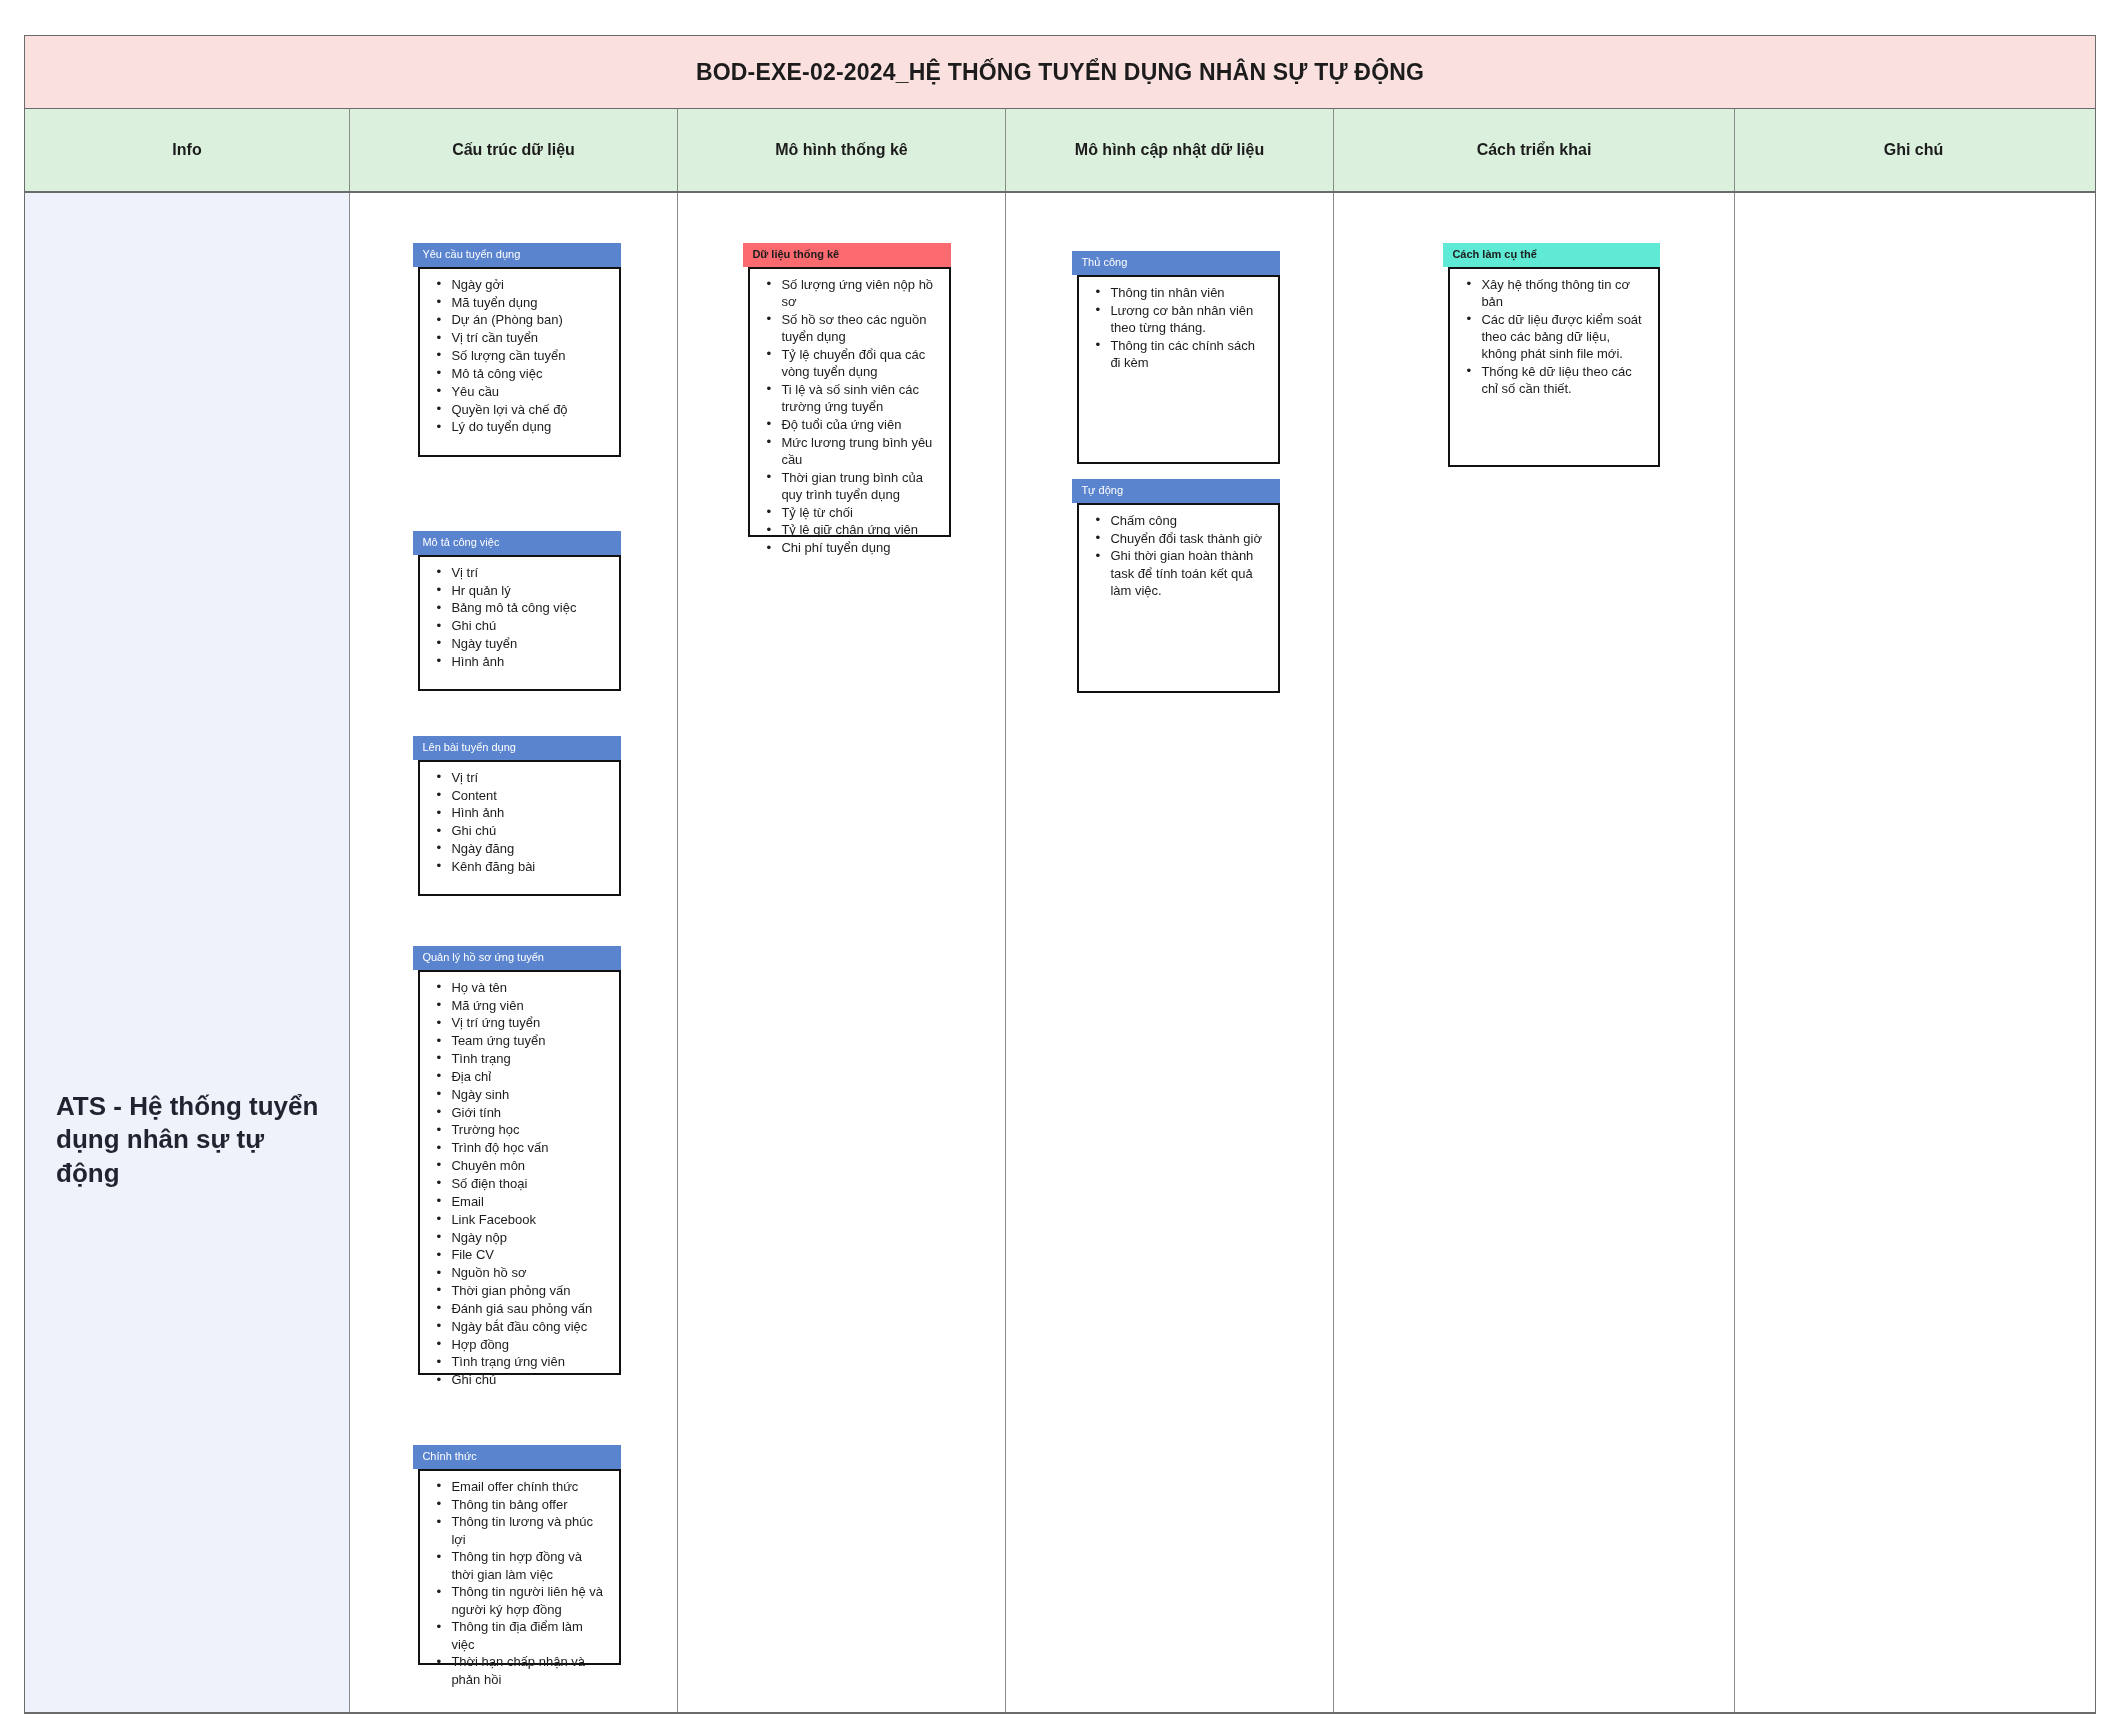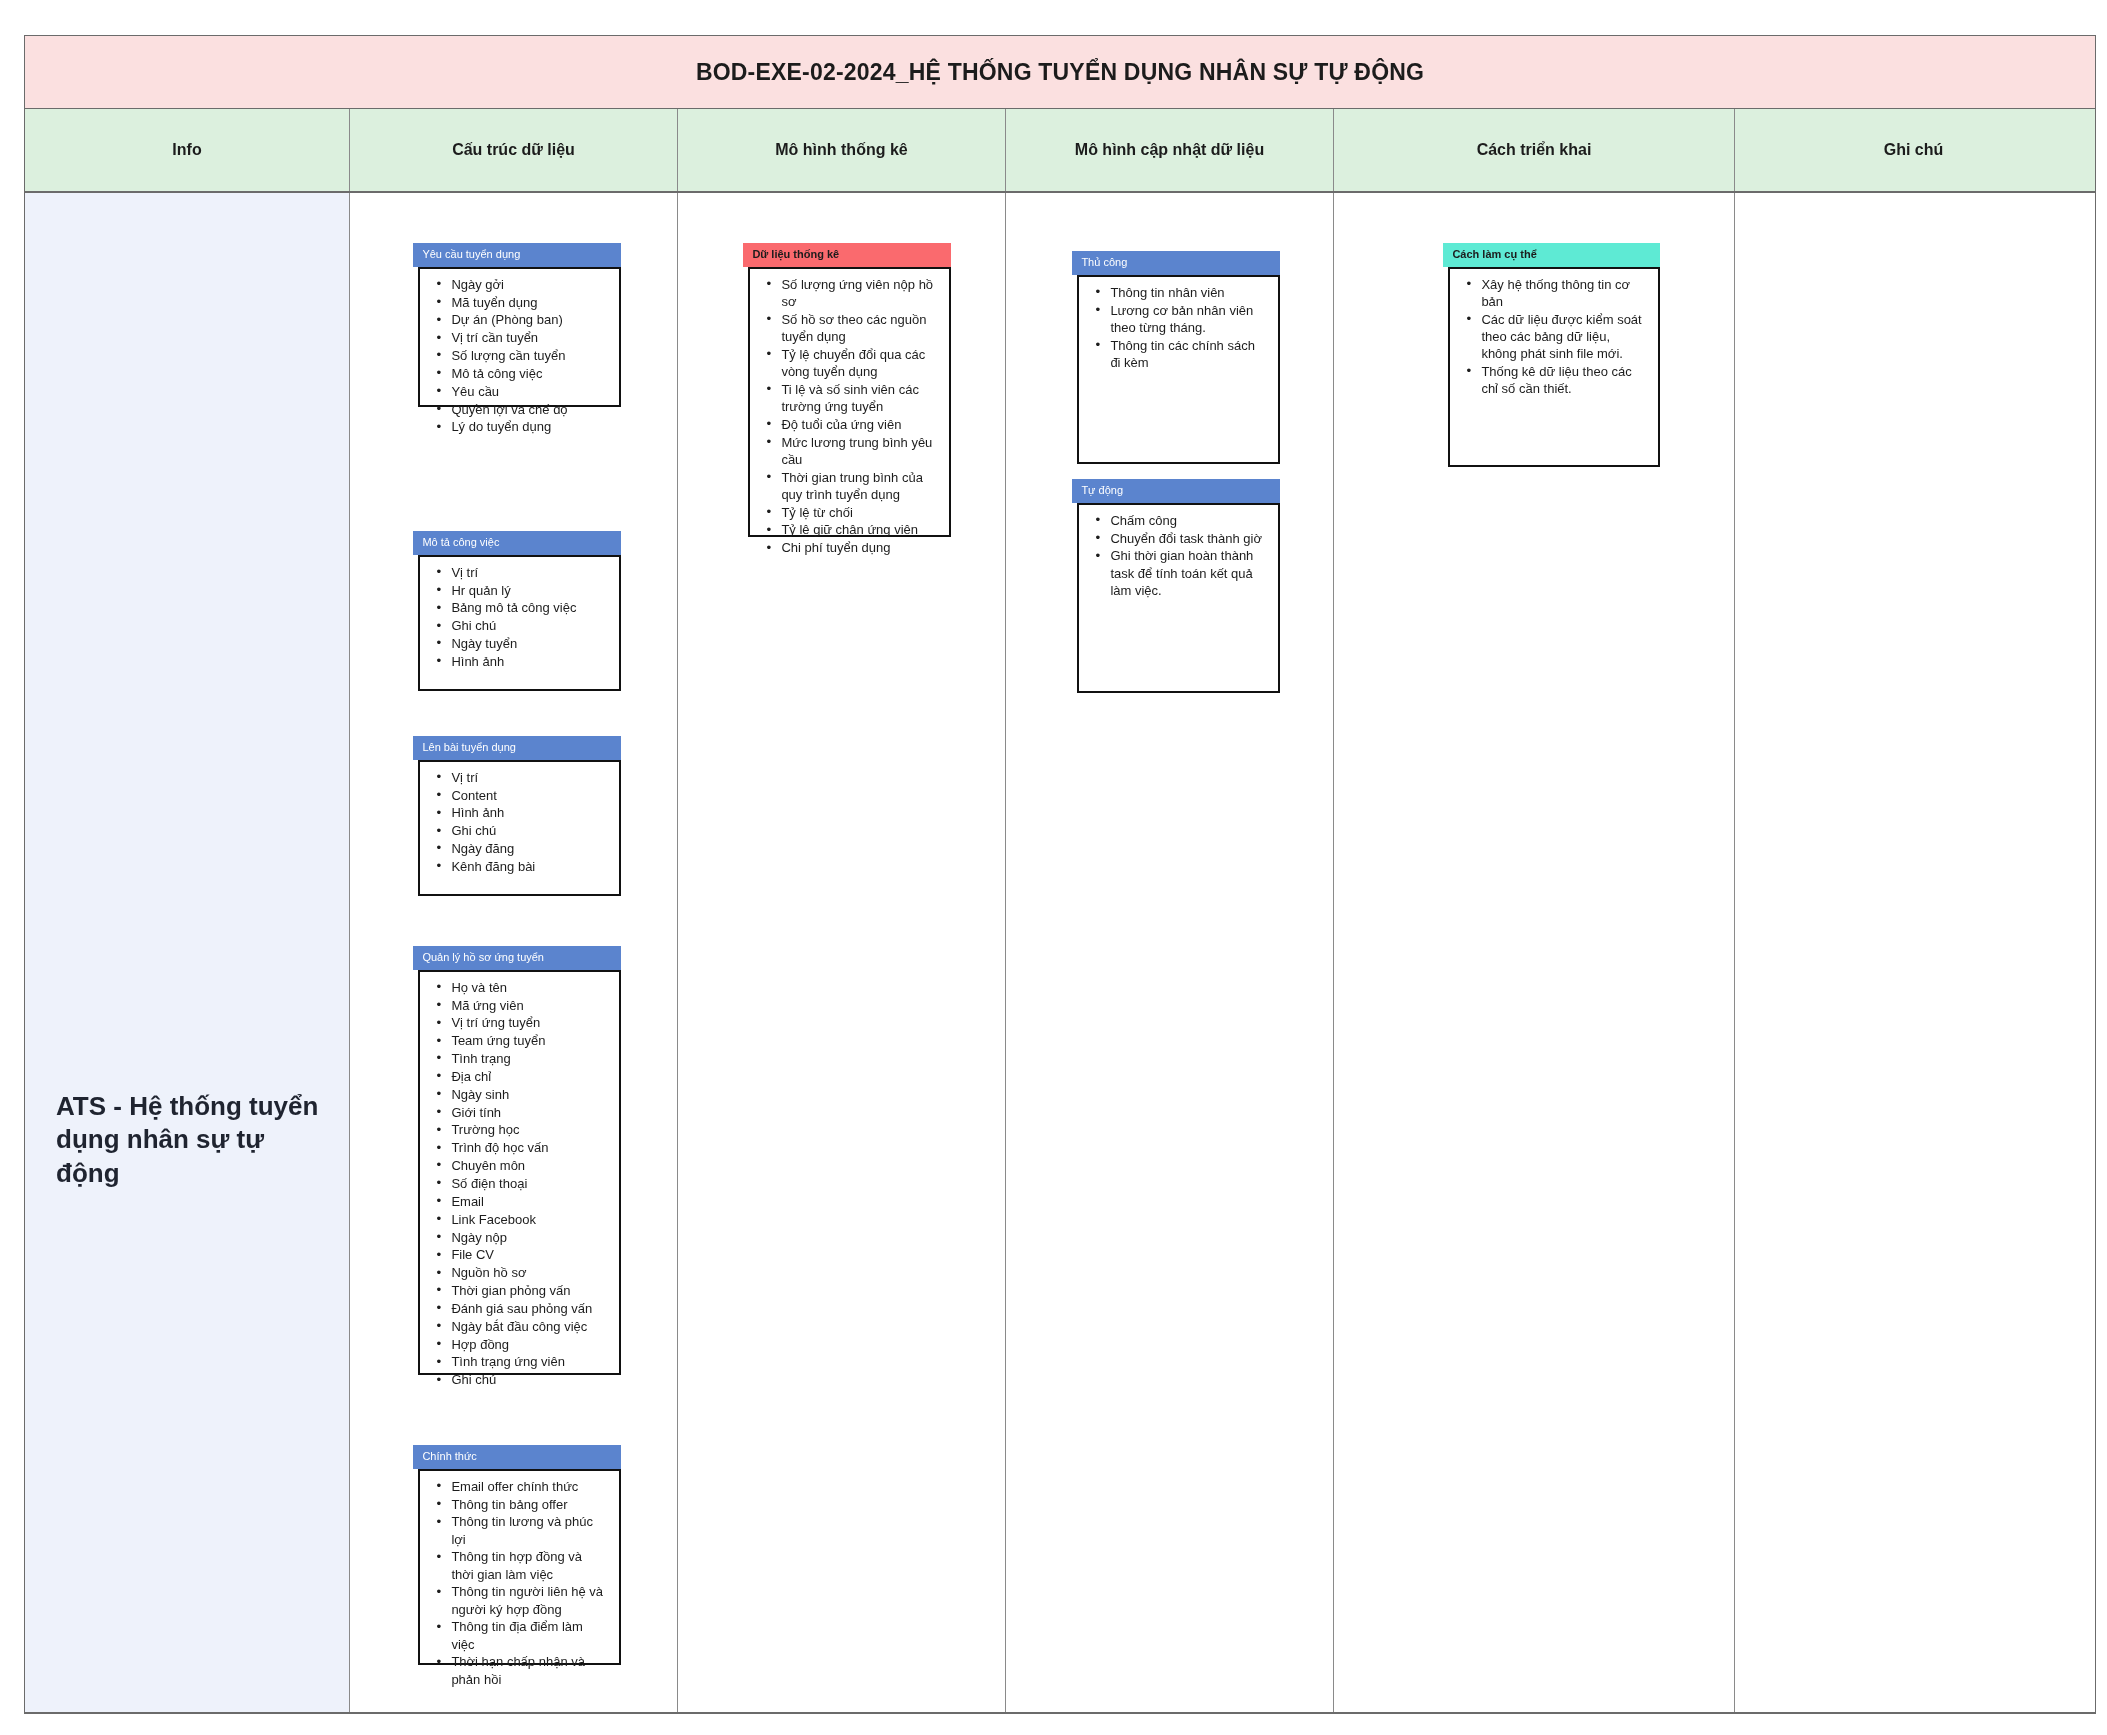--- a/index.html
+++ b/index.html
@@ -151,21 +151,21 @@
     content: "\2022";
     position: absolute;
     left: -15px;
     top: -0.7px;
     font-size: 13.5px;
     color: #1d1d1d;
   }
 
   
   .card-yeucau   { left: 413px; top: 243px;  width: 208px; }
-  .card-yeucau  .card-body { height: 140px; }
+  .card-yeucau  .card-body { height: 190px; }
 
   .card-motacv   { left: 413px; top: 531px;  width: 208px; }
   .card-motacv  .card-body { height: 136px; }
 
   .card-lenbai   { left: 413px; top: 736px; width: 208px; }
   .card-lenbai  .card-body { height: 136px; }
 
   .card-quanly   { left: 413px; top: 946px; width: 208px; }
   .card-quanly  .card-body { height: 405px; }
 

